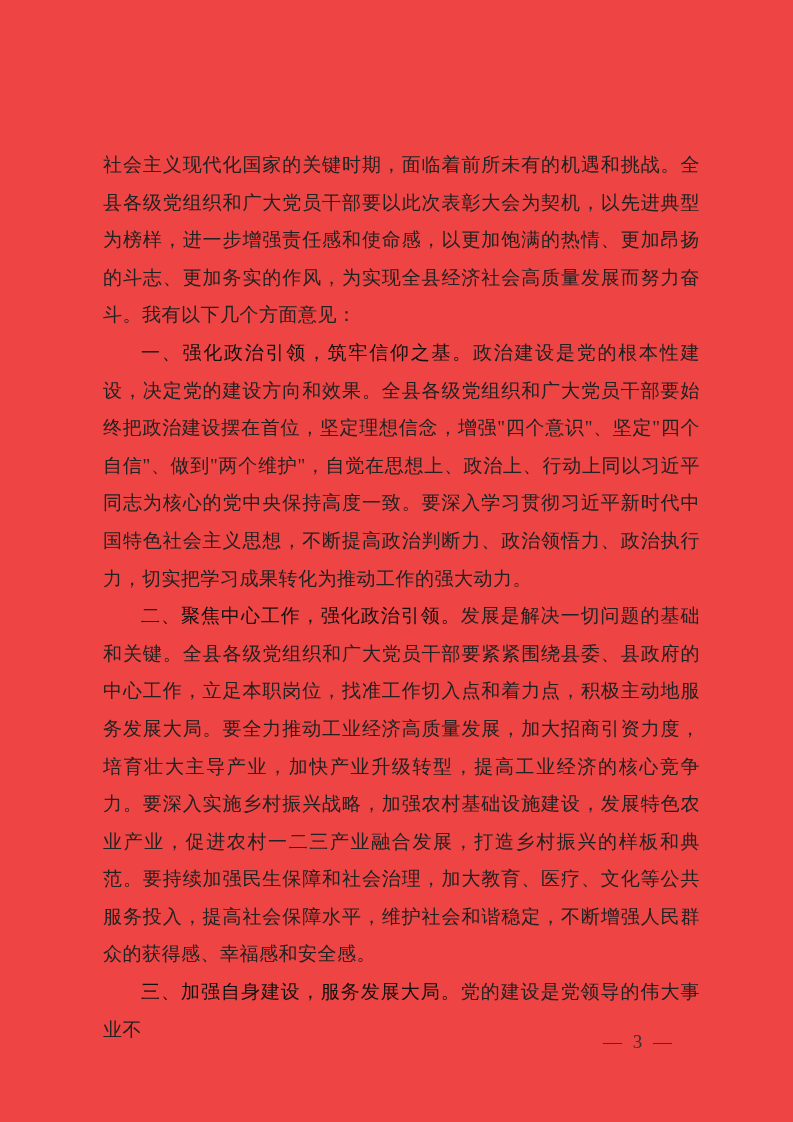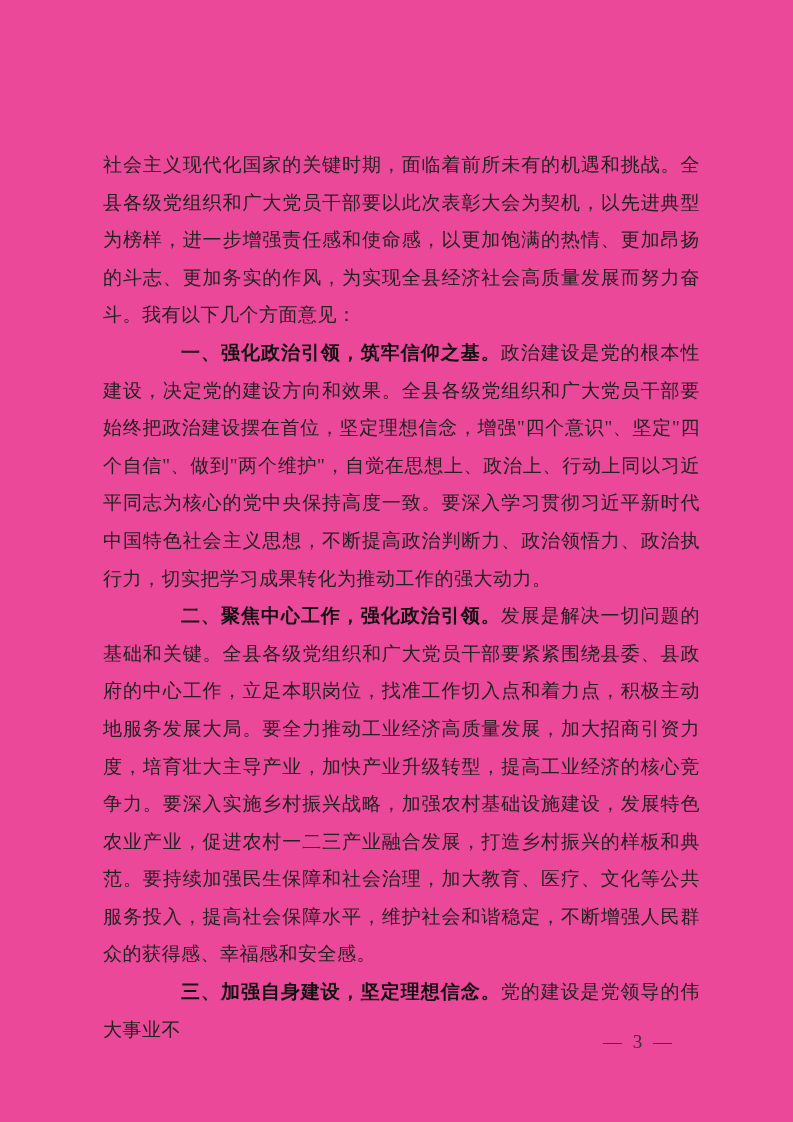--- a/index.html
+++ b/index.html
@@ -4,21 +4,21 @@
 <style>
   html, body {
     margin: 0;
     padding: 0;
     background: #ffffff;
   }
   .page {
     position: relative;
     width: 793px;
     height: 1122px;
-    background: #ec4899;
+    background: #ef4444;
     overflow: hidden;
     font-family: "Liberation Serif", "DejaVu Serif", serif;
     color: #1f1f1f;
   }
   .doc-body {
     position: absolute;
     left: 103px;
     top: 146px;
     width: 597px;
   }
@@ -31,40 +31,39 @@
     text-align: justify;
     text-justify: inter-ideograph;
     text-indent: 2em;
     word-break: break-all;
     color: #222222;
   }
   .para.no-indent {
     text-indent: 0;
   }
   .lead {
-    font-weight: 700;
+    font-weight: 400;
     font-family: "Liberation Sans", "DejaVu Sans", sans-serif;
     color: #111111;
-    margin-left: 40px;
   }
   .page-number {
     position: absolute;
     top: 1028px;
     right: 118px;
     font-size: 19px;
     line-height: 28px;
     letter-spacing: 3px;
     color: #333333;
     font-family: "Liberation Serif", "DejaVu Serif", serif;
   }
 </style>
 </head>
 <body>
 
 <div class="page">
   <div class="doc-body" id="doc-body">
       <p class="para no-indent"><span>社会主义现代化国家的关键时期，面临着前所未有的机遇和挑战。全县各级党组织和广大党员干部要以此次表彰大会为契机，以先进典型为榜样，进一步增强责任感和使命感，以更加饱满的热情、更加昂扬的斗志、更加务实的作风，为实现全县经济社会高质量发展而努力奋斗。我有以下几个方面意见：</span></p>
       <p class="para"><span class="lead">一、强化政治引领，筑牢信仰之基。</span><span>政治建设是党的根本性建设，决定党的建设方向和效果。全县各级党组织和广大党员干部要始终把政治建设摆在首位，坚定理想信念，增强"四个意识"、坚定"四个自信"、做到"两个维护"，自觉在思想上、政治上、行动上同以习近平同志为核心的党中央保持高度一致。要深入学习贯彻习近平新时代中国特色社会主义思想，不断提高政治判断力、政治领悟力、政治执行力，切实把学习成果转化为推动工作的强大动力。</span></p>
       <p class="para"><span class="lead">二、聚焦中心工作，强化政治引领。</span><span>发展是解决一切问题的基础和关键。全县各级党组织和广大党员干部要紧紧围绕县委、县政府的中心工作，立足本职岗位，找准工作切入点和着力点，积极主动地服务发展大局。要全力推动工业经济高质量发展，加大招商引资力度，培育壮大主导产业，加快产业升级转型，提高工业经济的核心竞争力。要深入实施乡村振兴战略，加强农村基础设施建设，发展特色农业产业，促进农村一二三产业融合发展，打造乡村振兴的样板和典范。要持续加强民生保障和社会治理，加大教育、医疗、文化等公共服务投入，提高社会保障水平，维护社会和谐稳定，不断增强人民群众的获得感、幸福感和安全感。</span></p>
-      <p class="para"><span class="lead">三、加强自身建设，坚定理想信念。</span><span>党的建设是党领导的伟大事业不</span></p>
+      <p class="para"><span class="lead">三、加强自身建设，服务发展大局。</span><span>党的建设是党领导的伟大事业不</span></p>
     </div>
   <div class="page-number">— 3 —</div>
 </div>
 
 </body></html>

